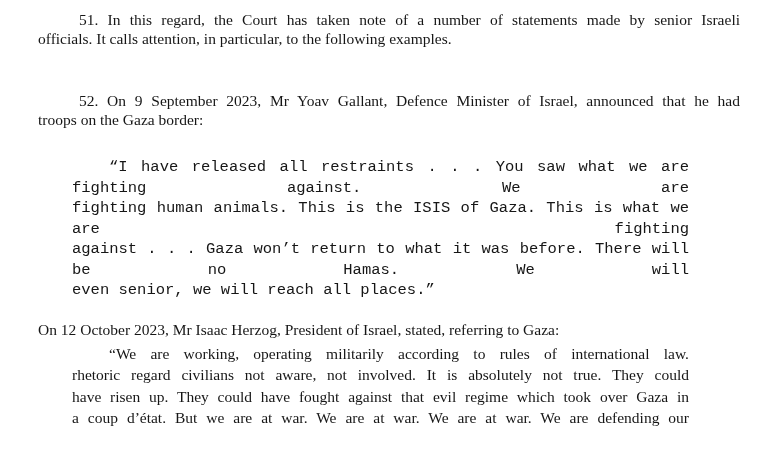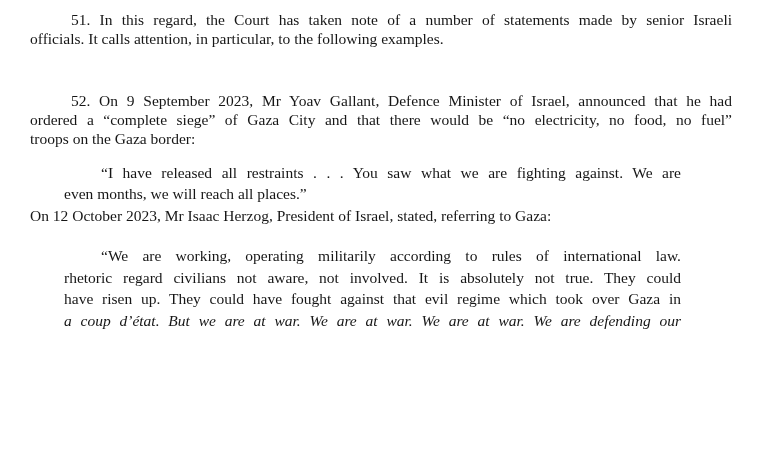--- a/index.html
+++ b/index.html
@@ -12,21 +12,21 @@
     background: #ffffff;
     color: #161616;
     font-family: "Liberation Serif", "DejaVu Serif", serif;
     overflow: hidden;
   }
   .page {
     position: relative;
     box-sizing: border-box;
     width: 768px;
     height: 471px;
-    padding: 10px 28px 0 30px;
+    padding: 10px 28px 0 38px;
   }
   .block {
     font-size: 15.5px;
   }
   .para {
     line-height: 19px;
     width: 702px;
   }
   .quote {
     width: 617px;
@@ -40,52 +40,52 @@
     white-space: normal;
   }
   .block .line:last-child {
     text-align: right;
     text-align-last: left;
   }
   
   [data-name="quote-herzog"] .line:last-child {
     text-align: justify;
     text-align-last: justify;
-    font-style: italic;
   }
   
   [data-name="paragraph-51"] .line:first-child,
   [data-name="paragraph-52"] .line:first-child {
     text-indent: 41px;
   }
   .quote .line:first-child {
     text-indent: 37px;
   }
   
   [data-name="paragraph-52"]           { margin-top: 43px; }
-  [data-name="quote-gallant"]          { margin-top: 15px; line-height: 20.5px; }
-  [data-name="paragraph-52-continued"] { margin-top: 2px; }
-  [data-name="quote-herzog"]           { margin-top: 20px; line-height: 21.5px; }
+  [data-name="quote-gallant"]          { margin-top: 28px; line-height: 20.5px; font-family: Liberation Mono, monospace; }
+  [data-name="paragraph-52-continued"] { margin-top: 19px; }
+  [data-name="quote-herzog"]           { margin-top: 4px; line-height: 21.5px; }
 </style>
 </head>
 <body>
 
 <main class="page" data-name="document-page">
   <section class="block para" data-name="paragraph-51">
       <div class="line" data-name="text-line">51. In this regard, the Court has taken note of a number of statements made by senior Israeli</div>
       <div class="line" data-name="text-line">officials. It calls attention, in particular, to the following examples.</div>
     </section>
   <section class="block para" data-name="paragraph-52">
       <div class="line" data-name="text-line">52. On 9 September 2023, Mr Yoav Gallant, Defence Minister of Israel, announced that he had</div>
-      <div class="line" data-name="text-line">ordered a “complete siege” of Gaza City and that there would be “no electricity, no food, no fuel”</div>
       <div class="line" data-name="text-line">troops on the Gaza border:</div>
     </section>
   <section class="block quote" data-name="quote-gallant">
       <div class="line" data-name="text-line">“I have released all restraints . . . You saw what we are fighting against. We are</div>
-      <div class="line" data-name="text-line">even months, we will reach all places.”</div>
+      <div class="line" data-name="text-line">fighting human animals. This is the ISIS of Gaza. This is what we are fighting</div>
+      <div class="line" data-name="text-line">against . . . Gaza won’t return to what it was before. There will be no Hamas. We will</div>
+      <div class="line" data-name="text-line">even senior, we will reach all places.”</div>
     </section>
   <section class="block para" data-name="paragraph-52-continued">
       <div class="line" data-name="text-line">On 12 October 2023, Mr Isaac Herzog, President of Israel, stated, referring to Gaza:</div>
     </section>
   <section class="block quote" data-name="quote-herzog">
       <div class="line" data-name="text-line">“We are working, operating militarily according to rules of international law.</div>
       <div class="line" data-name="text-line">rhetoric regard civilians not aware, not involved. It is absolutely not true. They could</div>
       <div class="line" data-name="text-line">have risen up. They could have fought against that evil regime which took over Gaza in</div>
       <div class="line" data-name="text-line">a coup d’état. But we are at war. We are at war. We are at war. We are defending our</div>
     </section>

